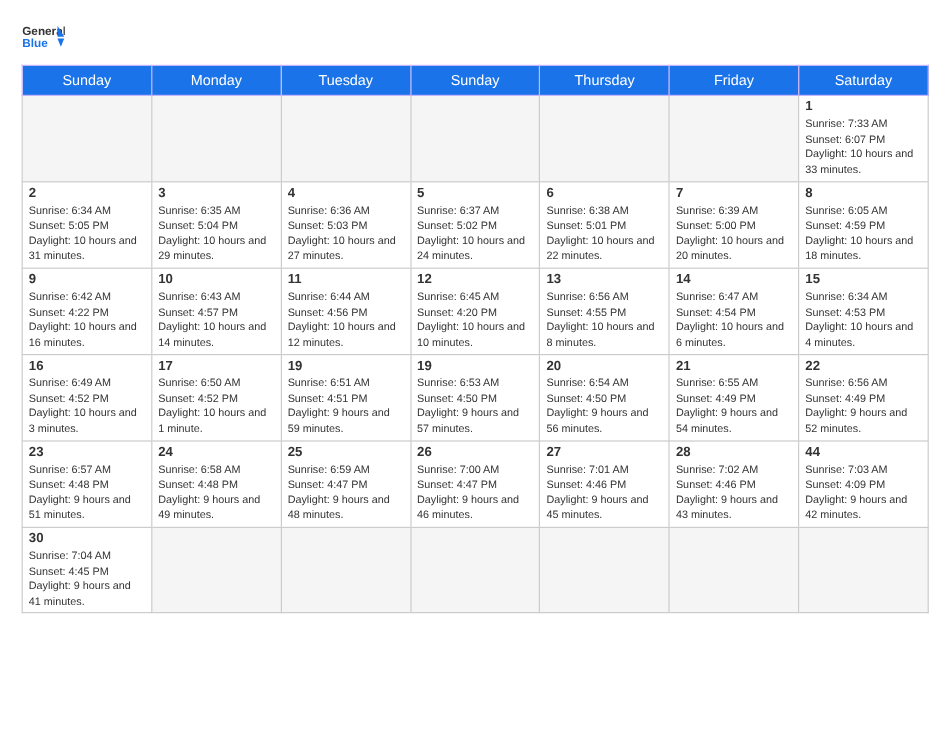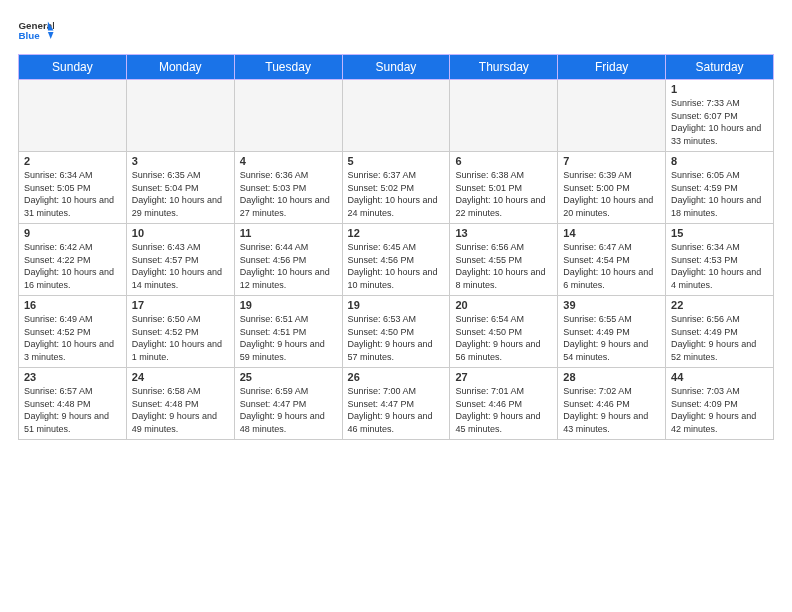--- a/index.html
+++ b/index.html
@@ -190,21 +190,21 @@
           </td>
           <td>
             <span class="day-number">11</span>
             <div class="day-info">Sunrise: 6:44 AM
 Sunset: 4:56 PM
 Daylight: 10 hours and 12 minutes.</div>
           </td>
           <td>
             <span class="day-number">12</span>
             <div class="day-info">Sunrise: 6:45 AM
-Sunset: 4:56 PM
+Sunset: 4:20 PM
 Daylight: 10 hours and 10 minutes.</div>
           </td>
           <td>
             <span class="day-number">13</span>
             <div class="day-info">Sunrise: 6:56 AM
 Sunset: 4:55 PM
 Daylight: 10 hours and 8 minutes.</div>
           </td>
           <td>
             <span class="day-number">14</span>
@@ -244,21 +244,21 @@
 Sunset: 4:50 PM
 Daylight: 9 hours and 57 minutes.</div>
           </td>
           <td>
             <span class="day-number">20</span>
             <div class="day-info">Sunrise: 6:54 AM
 Sunset: 4:50 PM
 Daylight: 9 hours and 56 minutes.</div>
           </td>
           <td>
-            <span class="day-number">39</span>
+            <span class="day-number">21</span>
             <div class="day-info">Sunrise: 6:55 AM
 Sunset: 4:49 PM
 Daylight: 9 hours and 54 minutes.</div>
           </td>
           <td>
             <span class="day-number">22</span>
             <div class="day-info">Sunrise: 6:56 AM
 Sunset: 4:49 PM
 Daylight: 9 hours and 52 minutes.</div>
           </td>
@@ -299,16 +299,30 @@
             <div class="day-info">Sunrise: 7:02 AM
 Sunset: 4:46 PM
 Daylight: 9 hours and 43 minutes.</div>
           </td>
           <td>
             <span class="day-number">44</span>
             <div class="day-info">Sunrise: 7:03 AM
 Sunset: 4:09 PM
 Daylight: 9 hours and 42 minutes.</div>
           </td>
+        </tr>
+        <tr class="row-last">
+          <td>
+            <span class="day-number">30</span>
+            <div class="day-info">Sunrise: 7:04 AM
+Sunset: 4:45 PM
+Daylight: 9 hours and 41 minutes.</div>
+          </td>
+          <td class="empty"></td>
+          <td class="empty"></td>
+          <td class="empty"></td>
+          <td class="empty"></td>
+          <td class="empty"></td>
+          <td class="empty"></td>
         </tr>
       </tbody>
   </table>
 </div>
 
 </body></html>

